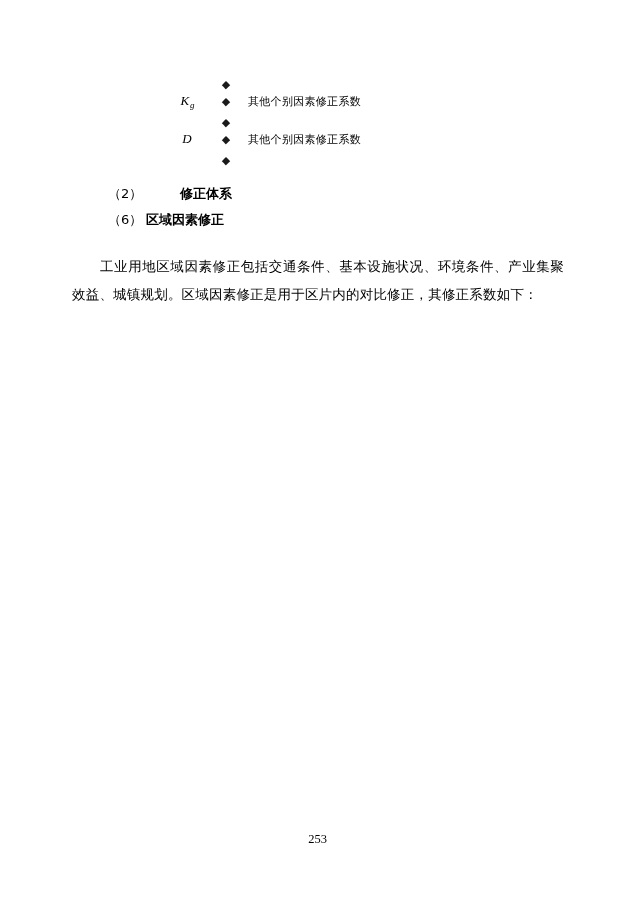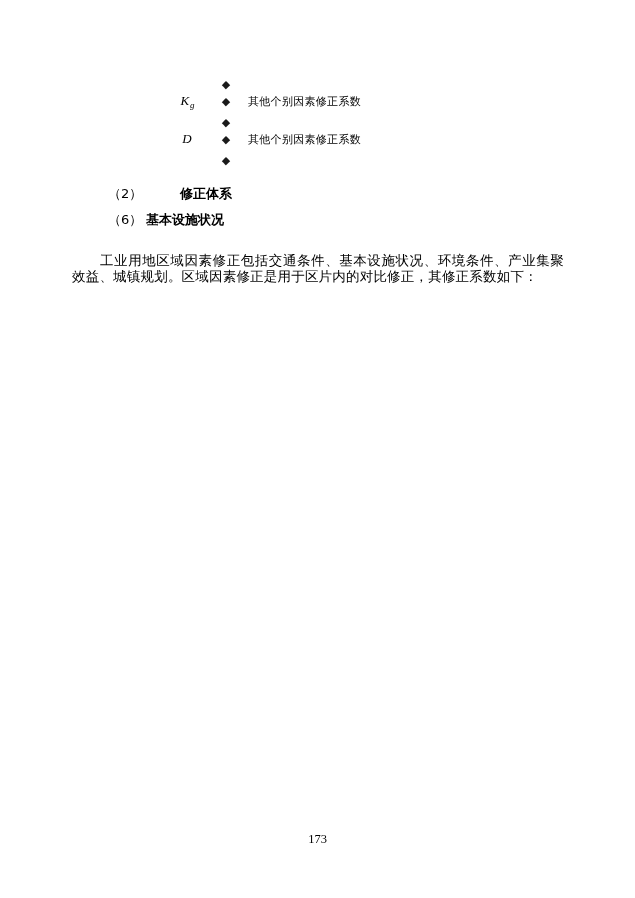--- a/index.html
+++ b/index.html
@@ -98,21 +98,21 @@
   .h-2 .num { width: 38px; font-weight: normal; }
 
   
   .para {
     position: absolute;
     left: 72px;
     top: 238px;
     width: 492px;
     font-family: "DejaVu Sans", sans-serif;
     font-size: 13.5px;
-    line-height: 16px;
+    line-height: 28px;
     text-align: justify;
     text-indent: 28px;
     letter-spacing: 0.2px;
   }
 
   
   .page-number {
     position: absolute;
     left: 0;
     top: 832px;
@@ -159,21 +159,21 @@
         <span class="def-text"></span>
       </div>
 
     </div>
 
     <div class="heading h-1">
       <span class="num">（2）</span><span>修正体系</span>
     </div>
 
     <div class="heading h-2">
-      <span class="num">（6）</span><span>基本设施状况</span>
+      <span class="num">（6）</span><span>区域因素修正</span>
     </div>
 
     <p class="para">工业用地区域因素修正包括交通条件、基本设施状况、环境条件、产业集聚效益、城镇规划。区域因素修正是用于区片内的对比修正，其修正系数如下：</p>
 
-    <div class="page-number">173</div>
+    <div class="page-number">253</div>
 
   </div>
 </div>
 
 </body></html>

